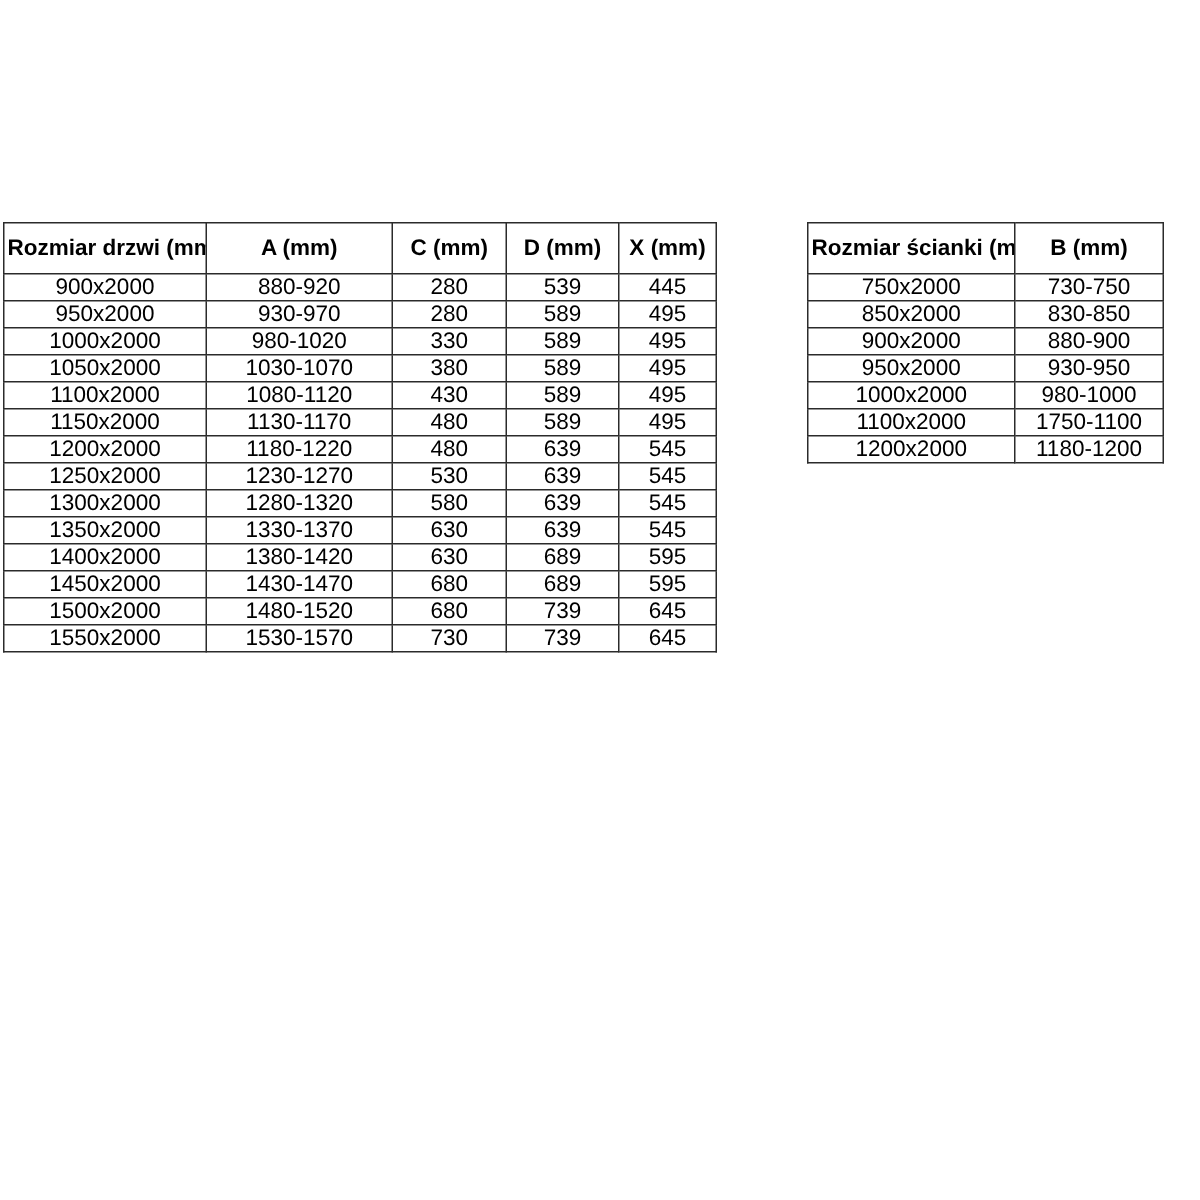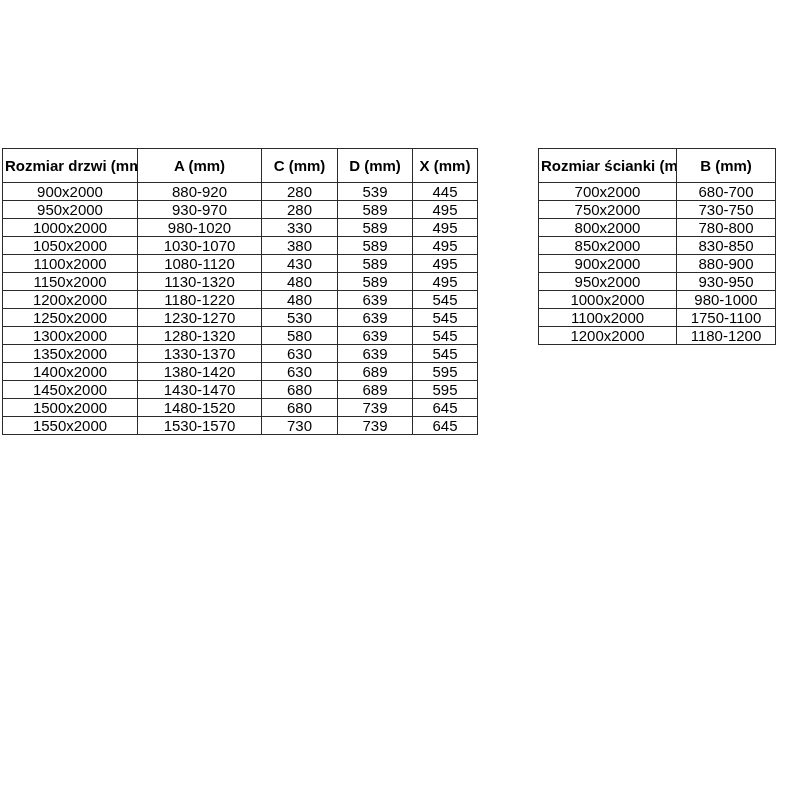--- a/index.html
+++ b/index.html
@@ -92,21 +92,21 @@
         </tr>
         <tr>
           <td>1100x2000</td>
           <td>1080-1120</td>
           <td>430</td>
           <td>589</td>
           <td>495</td>
         </tr>
         <tr>
           <td>1150x2000</td>
-          <td>1130-1320</td>
+          <td>1130-1170</td>
           <td>480</td>
           <td>589</td>
           <td>495</td>
         </tr>
         <tr>
           <td>1200x2000</td>
           <td>1180-1220</td>
           <td>480</td>
           <td>639</td>
           <td>545</td>
@@ -169,32 +169,24 @@
         <col style="width: 99px;">
       </colgroup>
     <thead>
       <tr>
           <th>Rozmiar ścianki (mm)</th>
           <th>B (mm)</th>
         </tr>
     </thead>
     <tbody>
         <tr>
-          <td>700x2000</td>
-          <td>680-700</td>
-        </tr>
-        <tr>
           <td>750x2000</td>
           <td>730-750</td>
         </tr>
         <tr>
-          <td>800x2000</td>
-          <td>780-800</td>
-        </tr>
-        <tr>
           <td>850x2000</td>
           <td>830-850</td>
         </tr>
         <tr>
           <td>900x2000</td>
           <td>880-900</td>
         </tr>
         <tr>
           <td>950x2000</td>
           <td>930-950</td>

